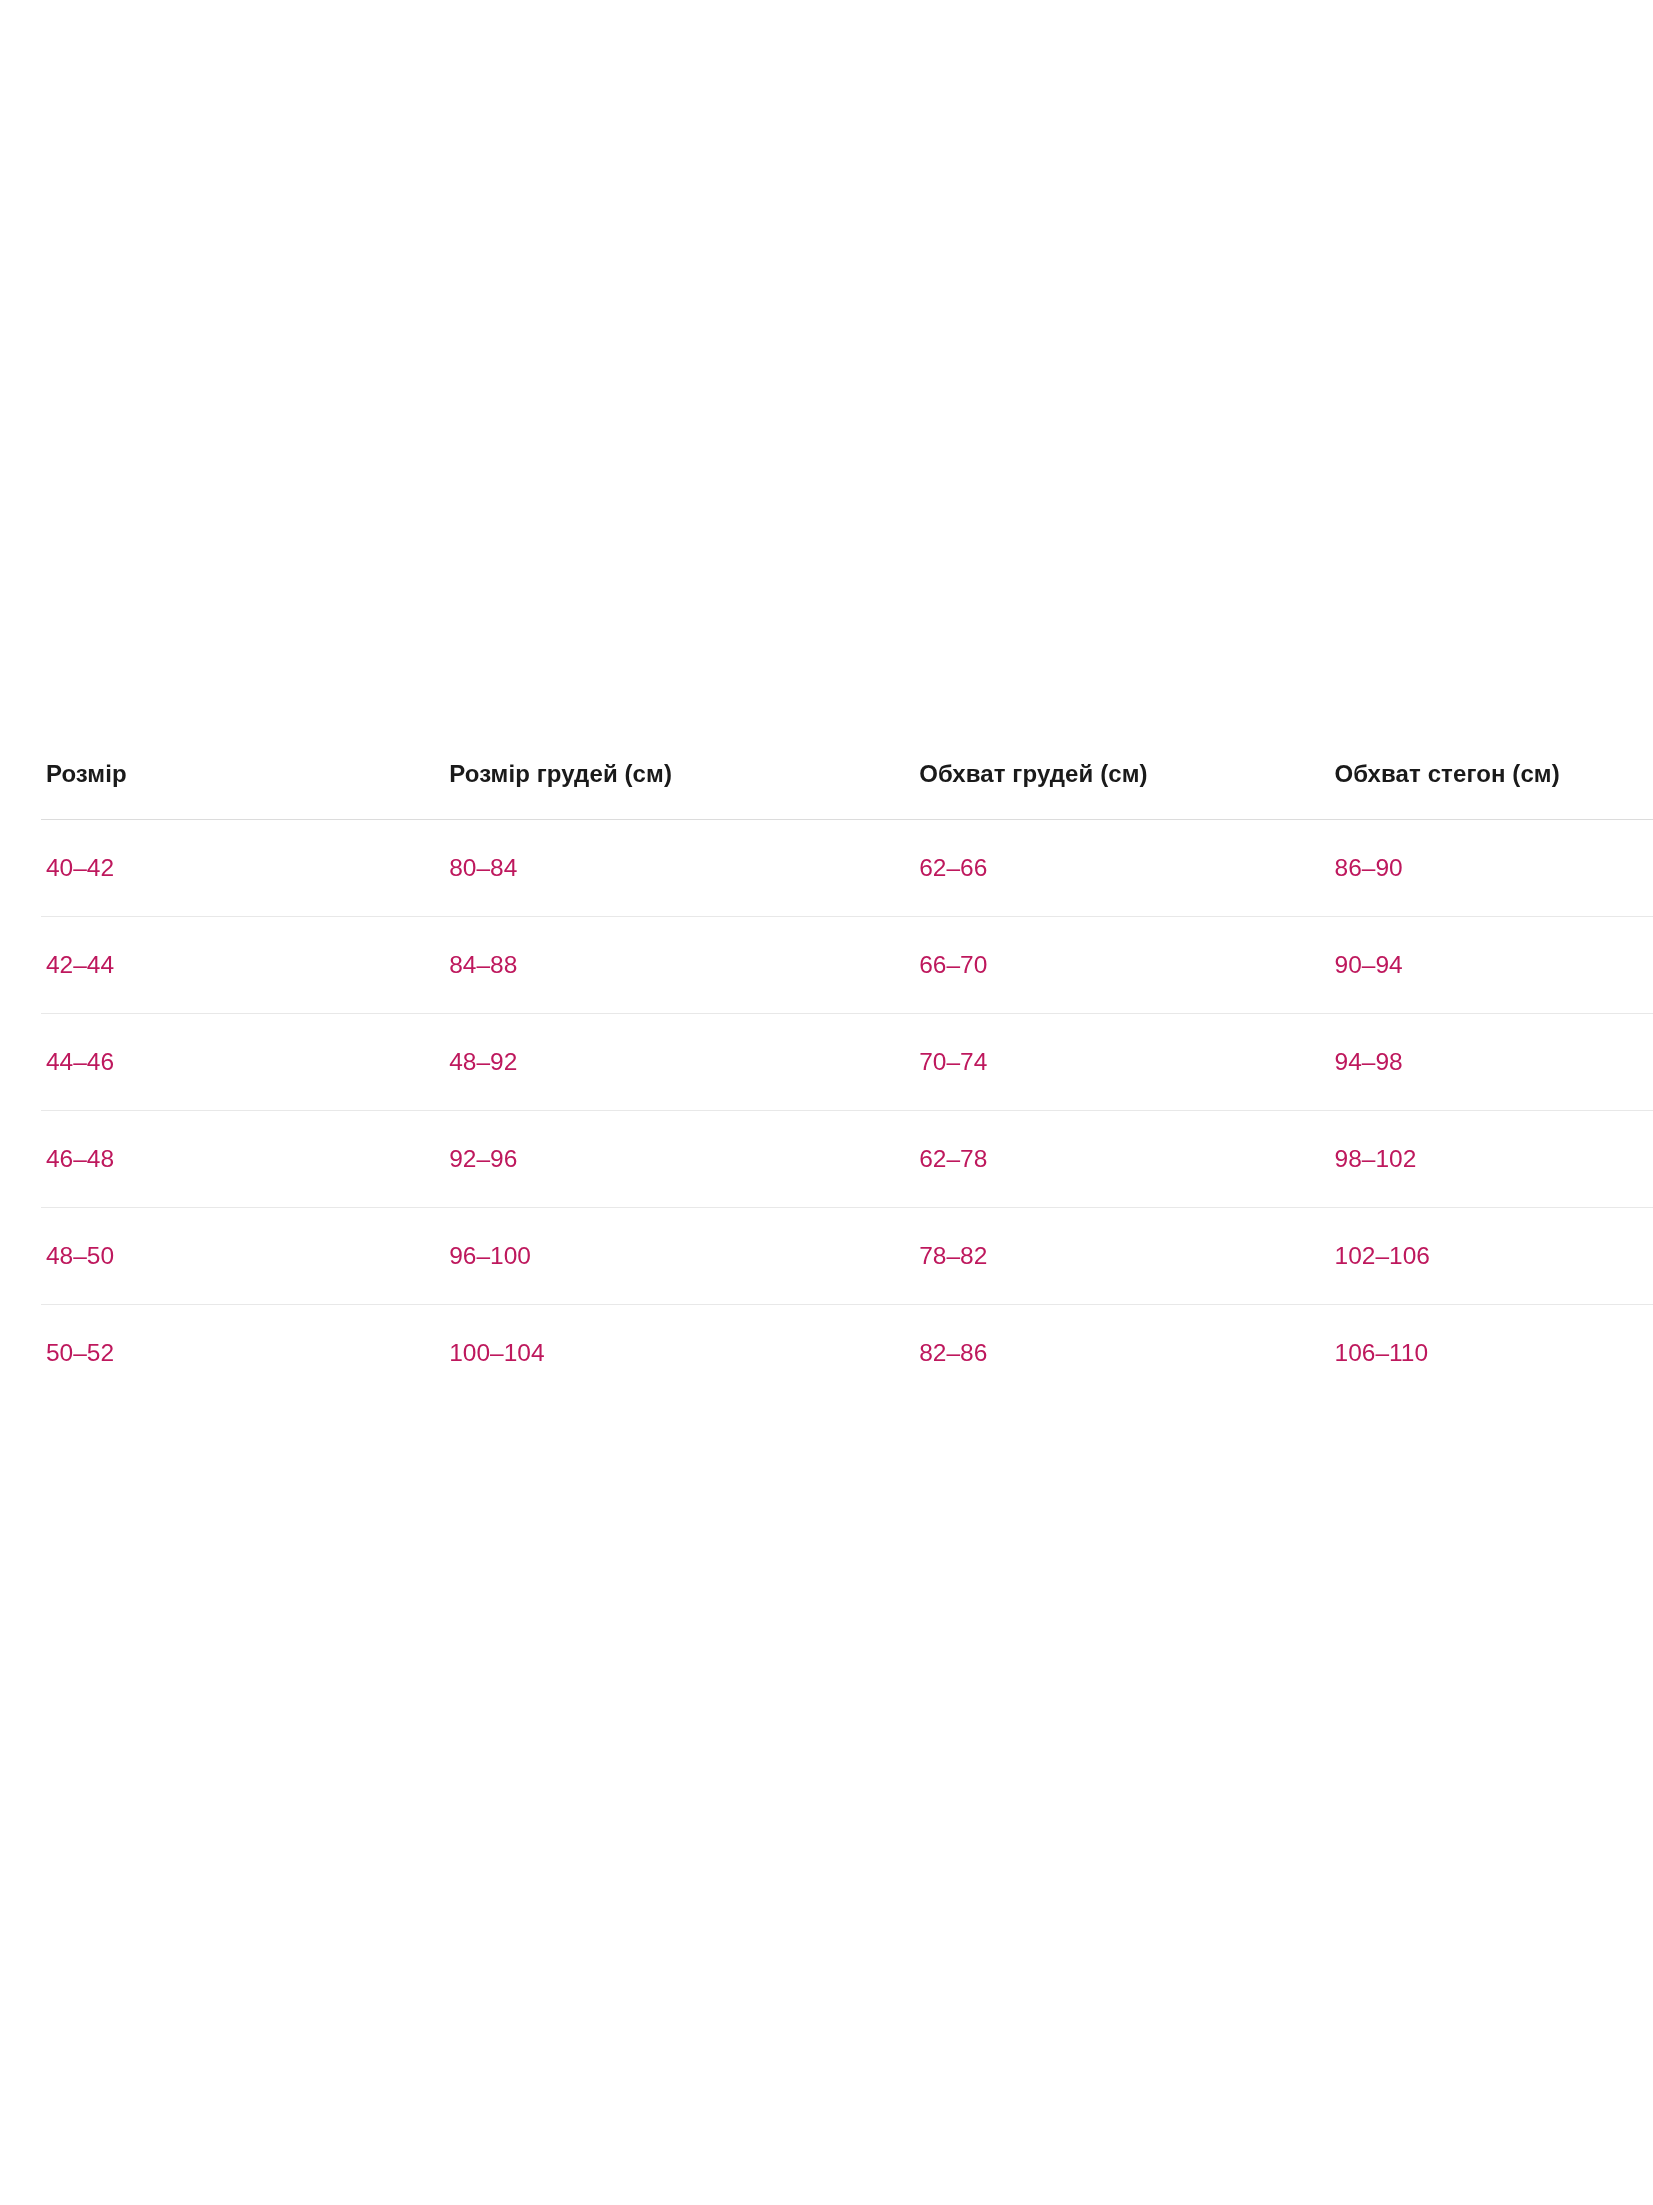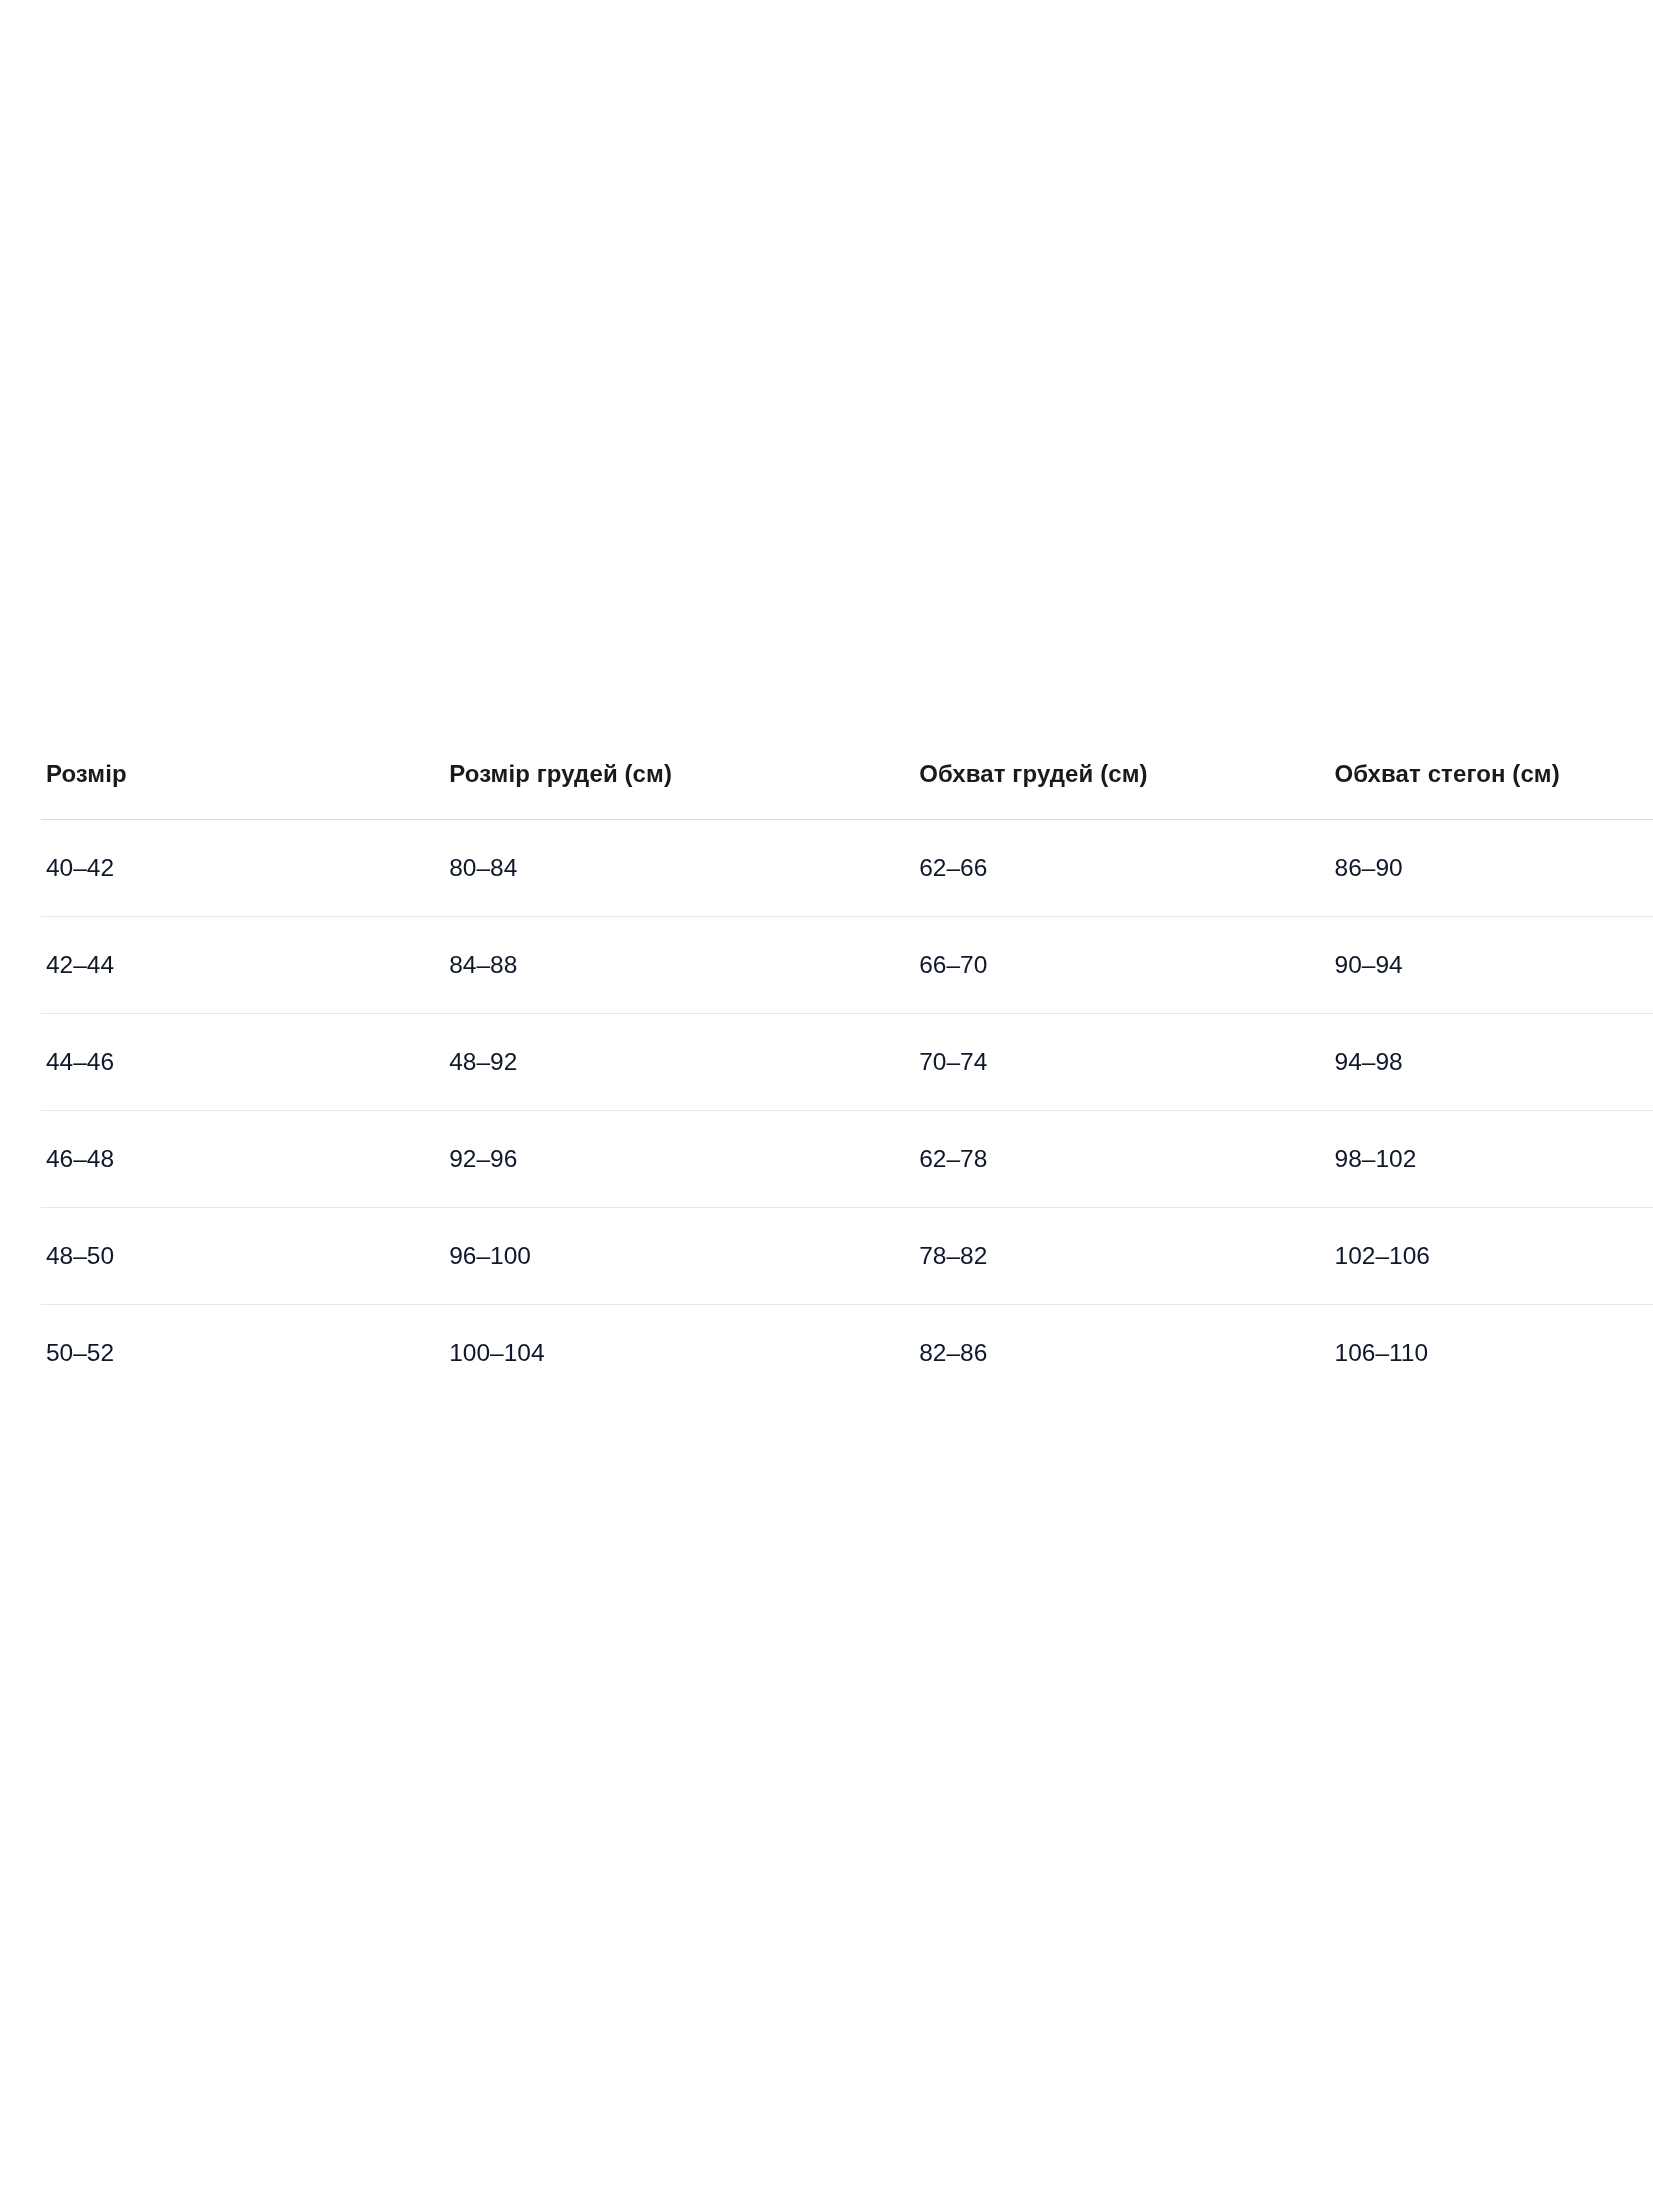--- a/index.html
+++ b/index.html
@@ -50,21 +50,21 @@
   }
   table.size-table thead th.h0 { padding-left: 4.9px; }
   table.size-table thead th.h1 { padding-left: 8.2px; }
   table.size-table thead th.h2 { padding-left: 8.2px; }
   table.size-table thead th.h3 { padding-left: 6.5px; }
 
   table.size-table tbody td {
     text-align: left;
     font-size: 24.5px;
     font-weight: normal;
-    color: #0f172a;
+    color: #be185d;
     height: 96px;
     padding: 0;
     border-bottom: 0.8px solid #e8e8e8;
     vertical-align: middle;
   }
   table.size-table tbody td.d0 { padding-left: 4.9px; }
   table.size-table tbody td.d1 { padding-left: 8.2px; }
   table.size-table tbody td.d2 { padding-left: 8.2px; }
   table.size-table tbody td.d3 { padding-left: 6.5px; }
   table.size-table tbody tr:last-child td {

